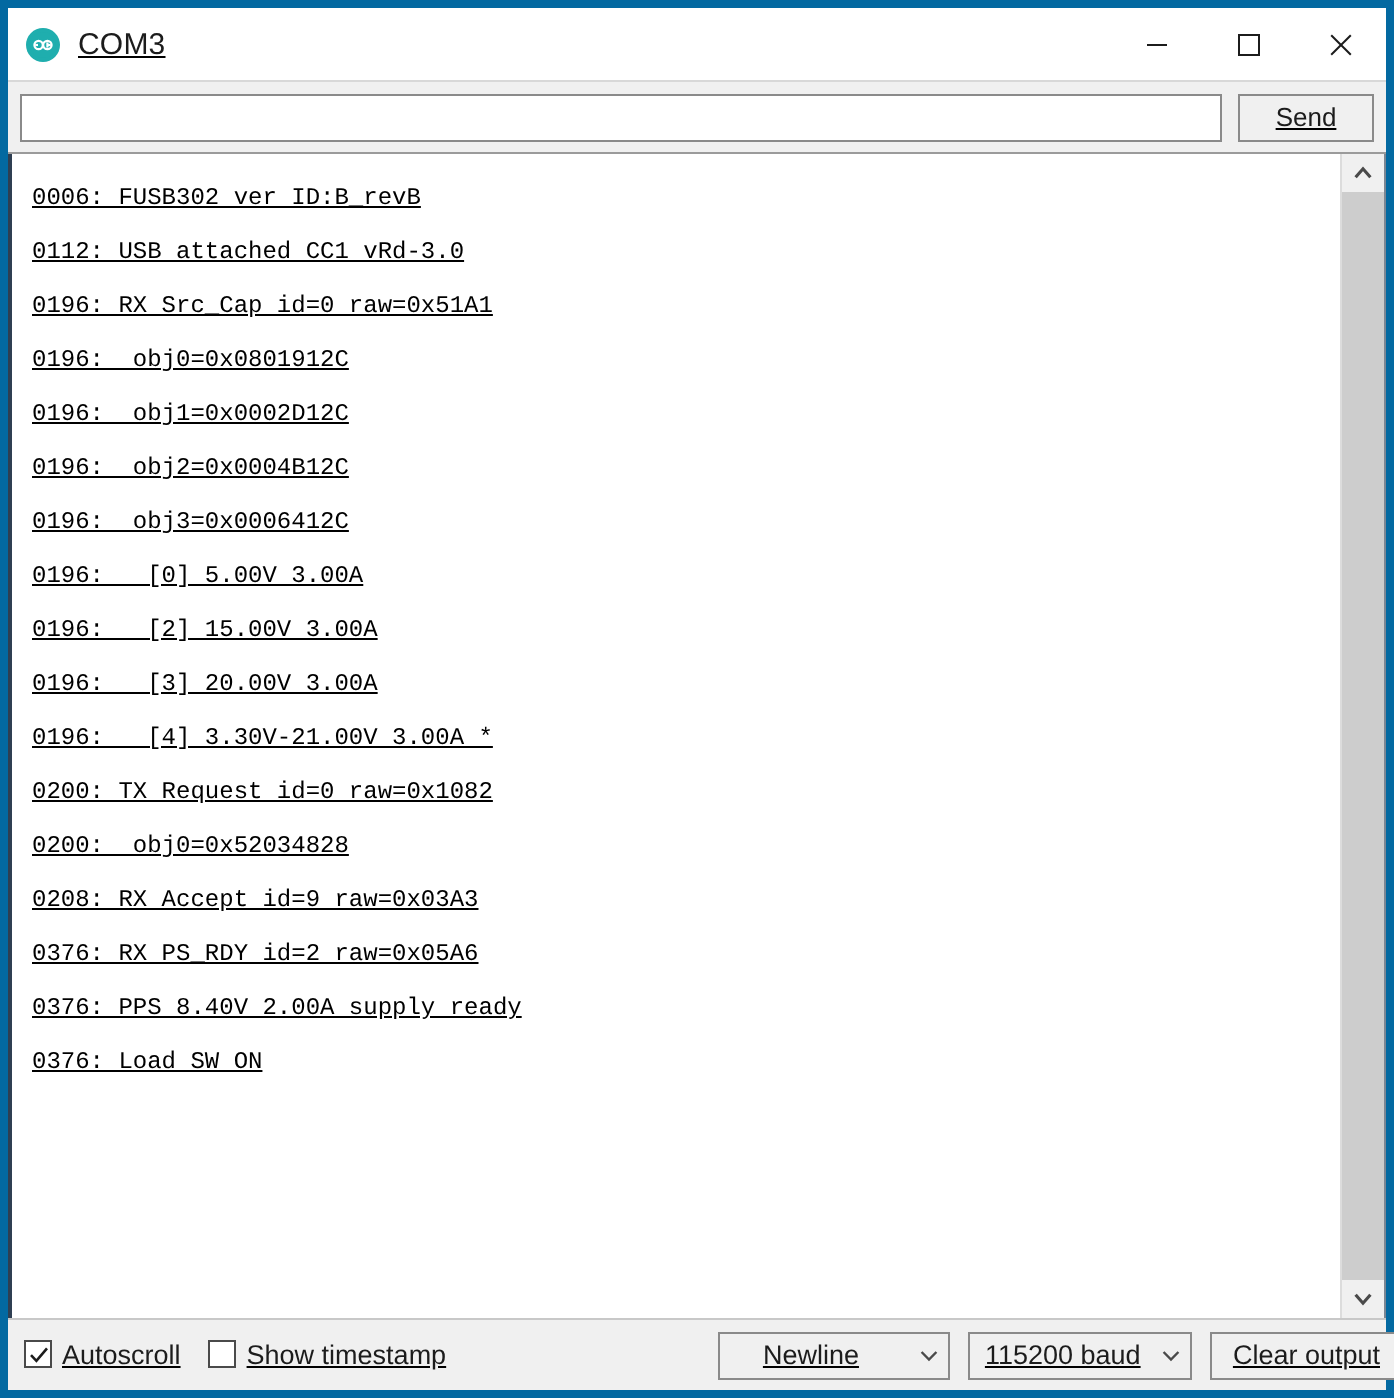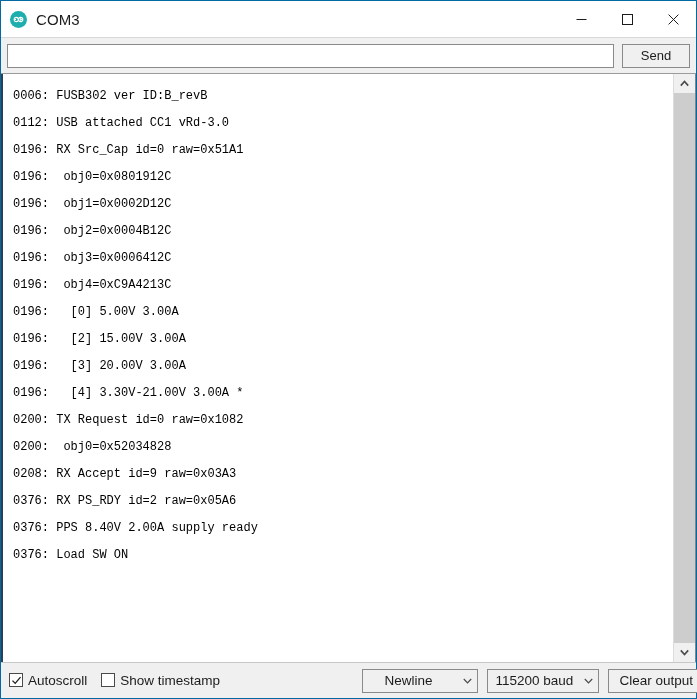--- a/index.html
+++ b/index.html
@@ -16,21 +16,22 @@
   }
 
   #window {
     position: relative;
     width: 697px;
     height: 699px;
     box-sizing: border-box;
     background: #ffffff;
     display: flex;
     flex-direction: column;
-    border: 1px solid #0369a1;
+    border: 4px solid #0369a1;
+    text-decoration: underline;
   }
 
   
   .titlebar {
     height: 36px;
     min-height: 36px;
     background: #ffffff;
     display: flex;
     align-items: center;
     position: relative;
@@ -300,21 +301,20 @@
 
   <div class="log-wrap">
     <div class="log" id="log-container">
         <div class="log-line">0006: FUSB302 ver ID:B_revB</div>
         <div class="log-line">0112: USB attached CC1 vRd-3.0</div>
         <div class="log-line">0196: RX Src_Cap id=0 raw=0x51A1</div>
         <div class="log-line">0196:  obj0=0x0801912C</div>
         <div class="log-line">0196:  obj1=0x0002D12C</div>
         <div class="log-line">0196:  obj2=0x0004B12C</div>
         <div class="log-line">0196:  obj3=0x0006412C</div>
-        <div class="log-line">0196:  obj4=0xC9A4213C</div>
         <div class="log-line">0196:   [0] 5.00V 3.00A</div>
         <div class="log-line">0196:   [2] 15.00V 3.00A</div>
         <div class="log-line">0196:   [3] 20.00V 3.00A</div>
         <div class="log-line">0196:   [4] 3.30V-21.00V 3.00A *</div>
         <div class="log-line">0200: TX Request id=0 raw=0x1082</div>
         <div class="log-line">0200:  obj0=0x52034828</div>
         <div class="log-line">0208: RX Accept id=9 raw=0x03A3</div>
         <div class="log-line">0376: RX PS_RDY id=2 raw=0x05A6</div>
         <div class="log-line">0376: PPS 8.40V 2.00A supply ready</div>
         <div class="log-line">0376: Load SW ON</div>

